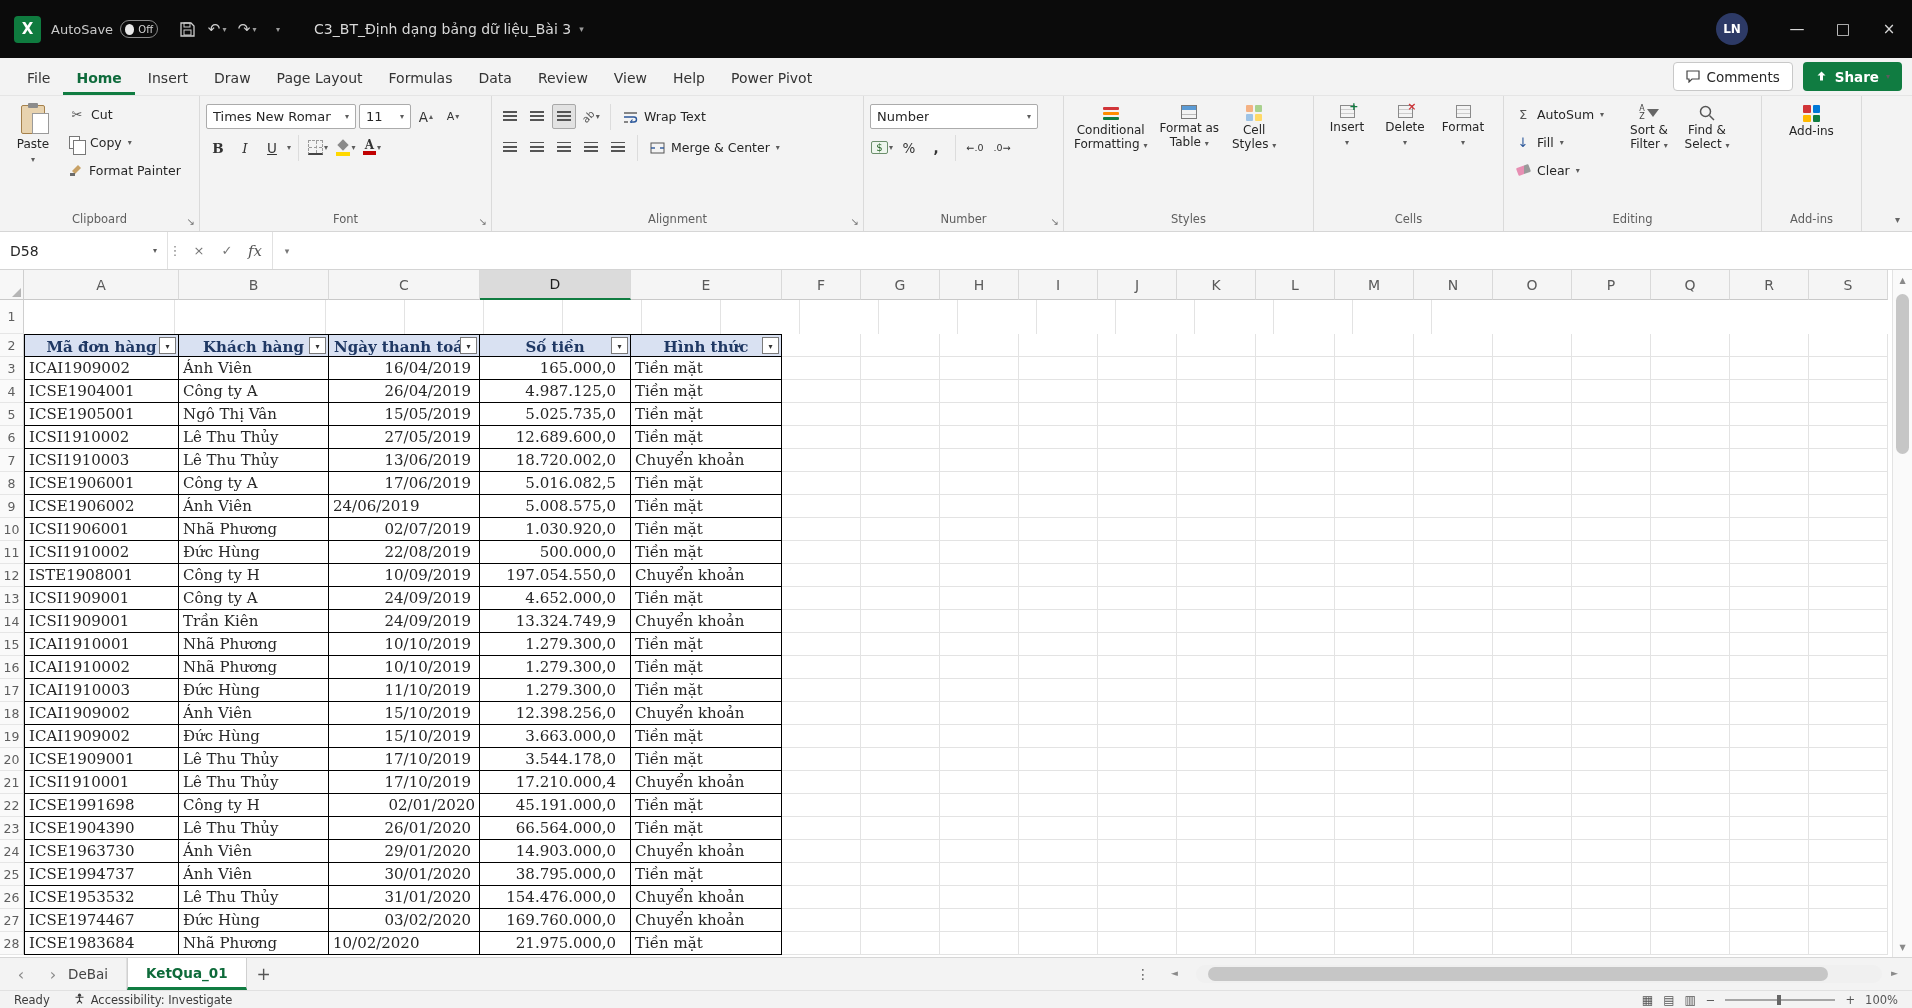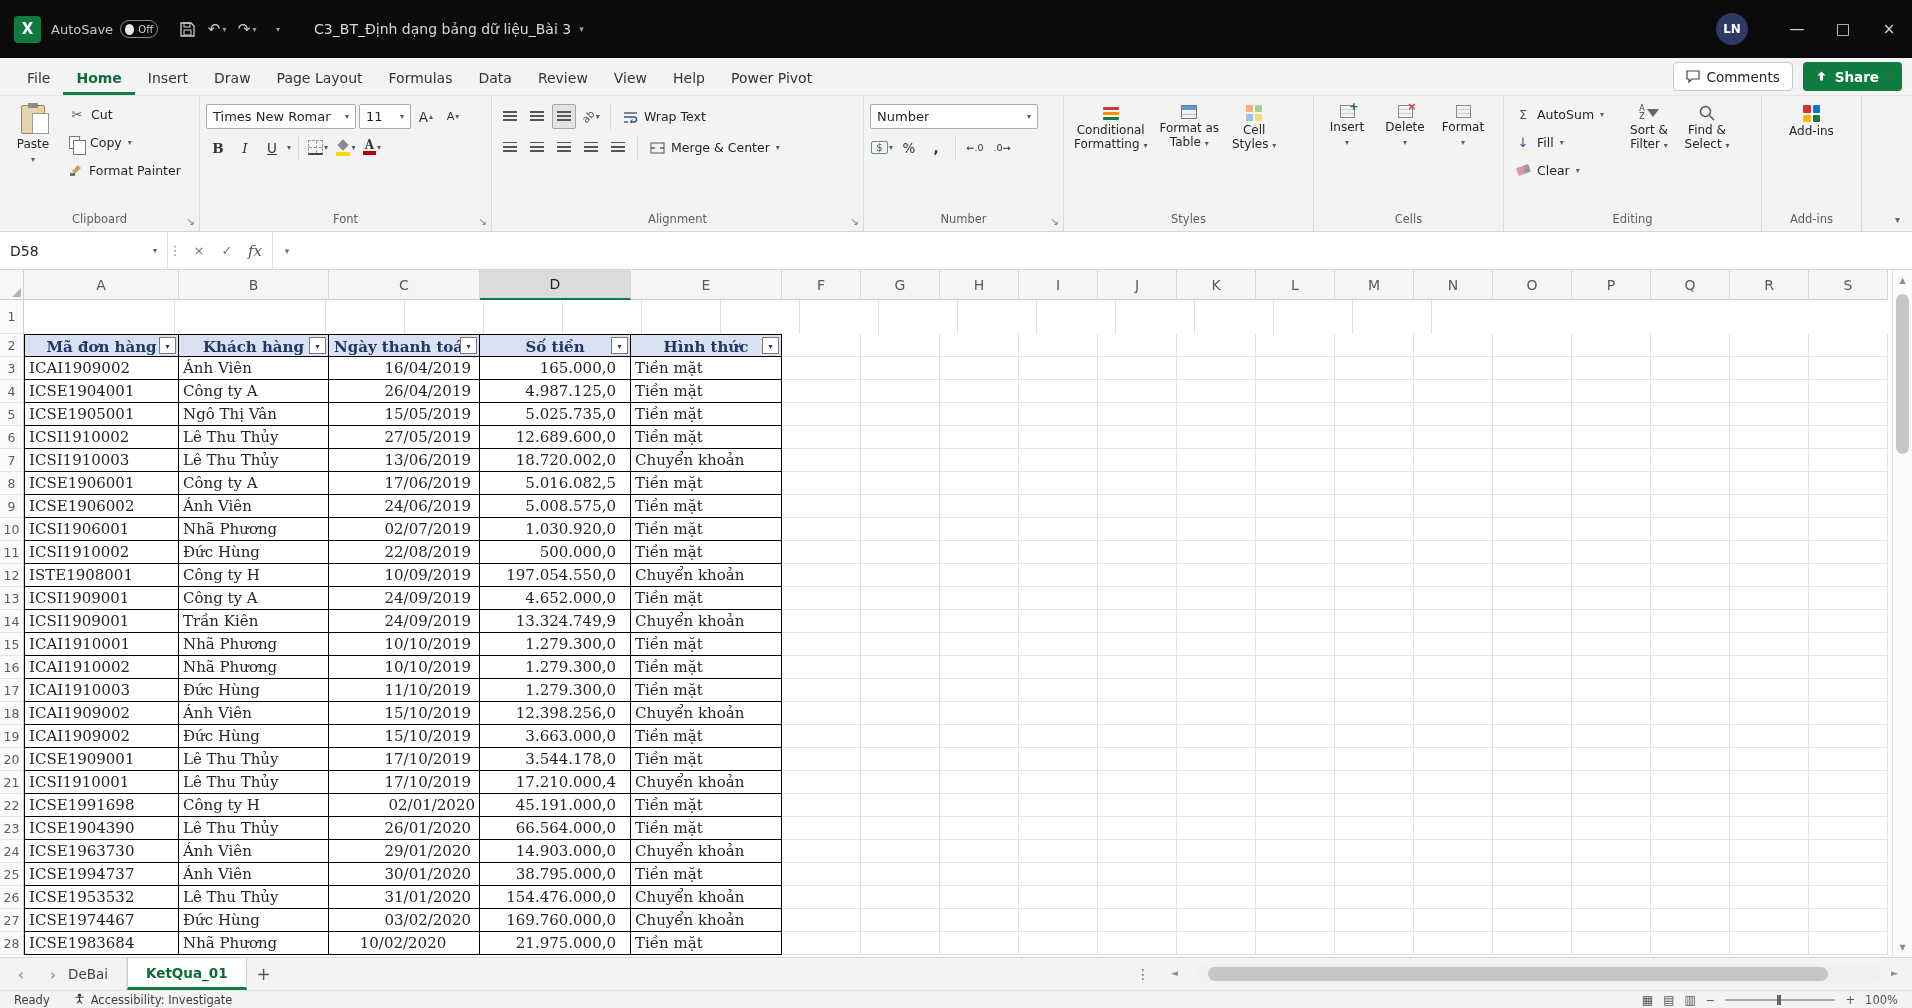--- a/index.html
+++ b/index.html
@@ -733,21 +733,21 @@
         <div class="gcell" style="width: 79px;"></div>
         <div class="gcell" style="width: 79px;"></div>
         <div class="gcell" style="width: 79px;"></div>
         <div class="gcell" style="width: 79px;"></div>
         <div class="gcell" style="width: 79px;"></div>
       </div>
       <div class="grow table-row" style="height: 23px;">
         <div class="rownum">9</div>
         <div class="dcell first" style="width: 155px; text-align: left;">ICSE1906002</div>
         <div class="dcell" style="width: 150px; text-align: left;">Ánh Viên</div>
-        <div class="dcell" style="width: 151px; text-align: right; padding-right: 8px;">24/06/2019</div>
+        <div class="dcell" style="width: 151px; text-align: left; padding-right: 8px;">24/06/2019</div>
         <div class="dcell" style="width: 151px; text-align: right; padding-right: 14px;">5.008.575,0</div>
         <div class="dcell" style="width: 151px; text-align: left;">Tiền mặt</div>
         <div class="gcell" style="width: 79px;"></div>
         <div class="gcell" style="width: 79px;"></div>
         <div class="gcell" style="width: 79px;"></div>
         <div class="gcell" style="width: 79px;"></div>
         <div class="gcell" style="width: 79px;"></div>
         <div class="gcell" style="width: 79px;"></div>
         <div class="gcell" style="width: 79px;"></div>
         <div class="gcell" style="width: 79px;"></div>
@@ -1151,21 +1151,21 @@
         <div class="gcell" style="width: 79px;"></div>
         <div class="gcell" style="width: 79px;"></div>
         <div class="gcell" style="width: 79px;"></div>
         <div class="gcell" style="width: 79px;"></div>
         <div class="gcell" style="width: 79px;"></div>
       </div>
       <div class="grow table-row" style="height: 23px;">
         <div class="rownum">28</div>
         <div class="dcell first" style="width: 155px; text-align: left;">ICSE1983684</div>
         <div class="dcell" style="width: 150px; text-align: left;">Nhã Phương</div>
-        <div class="dcell" style="width: 151px; text-align: center; padding-right: 6px;">10/02/2020</div>
+        <div class="dcell" style="width: 151px; text-align: left; padding-right: 6px;">10/02/2020</div>
         <div class="dcell" style="width: 151px; text-align: right; padding-right: 14px;">21.975.000,0</div>
         <div class="dcell" style="width: 151px; text-align: left;">Tiền mặt</div>
         <div class="gcell" style="width: 79px;"></div>
         <div class="gcell" style="width: 79px;"></div>
         <div class="gcell" style="width: 79px;"></div>
         <div class="gcell" style="width: 79px;"></div>
         <div class="gcell" style="width: 79px;"></div>
         <div class="gcell" style="width: 79px;"></div>
         <div class="gcell" style="width: 79px;"></div>
         <div class="gcell" style="width: 79px;"></div>

